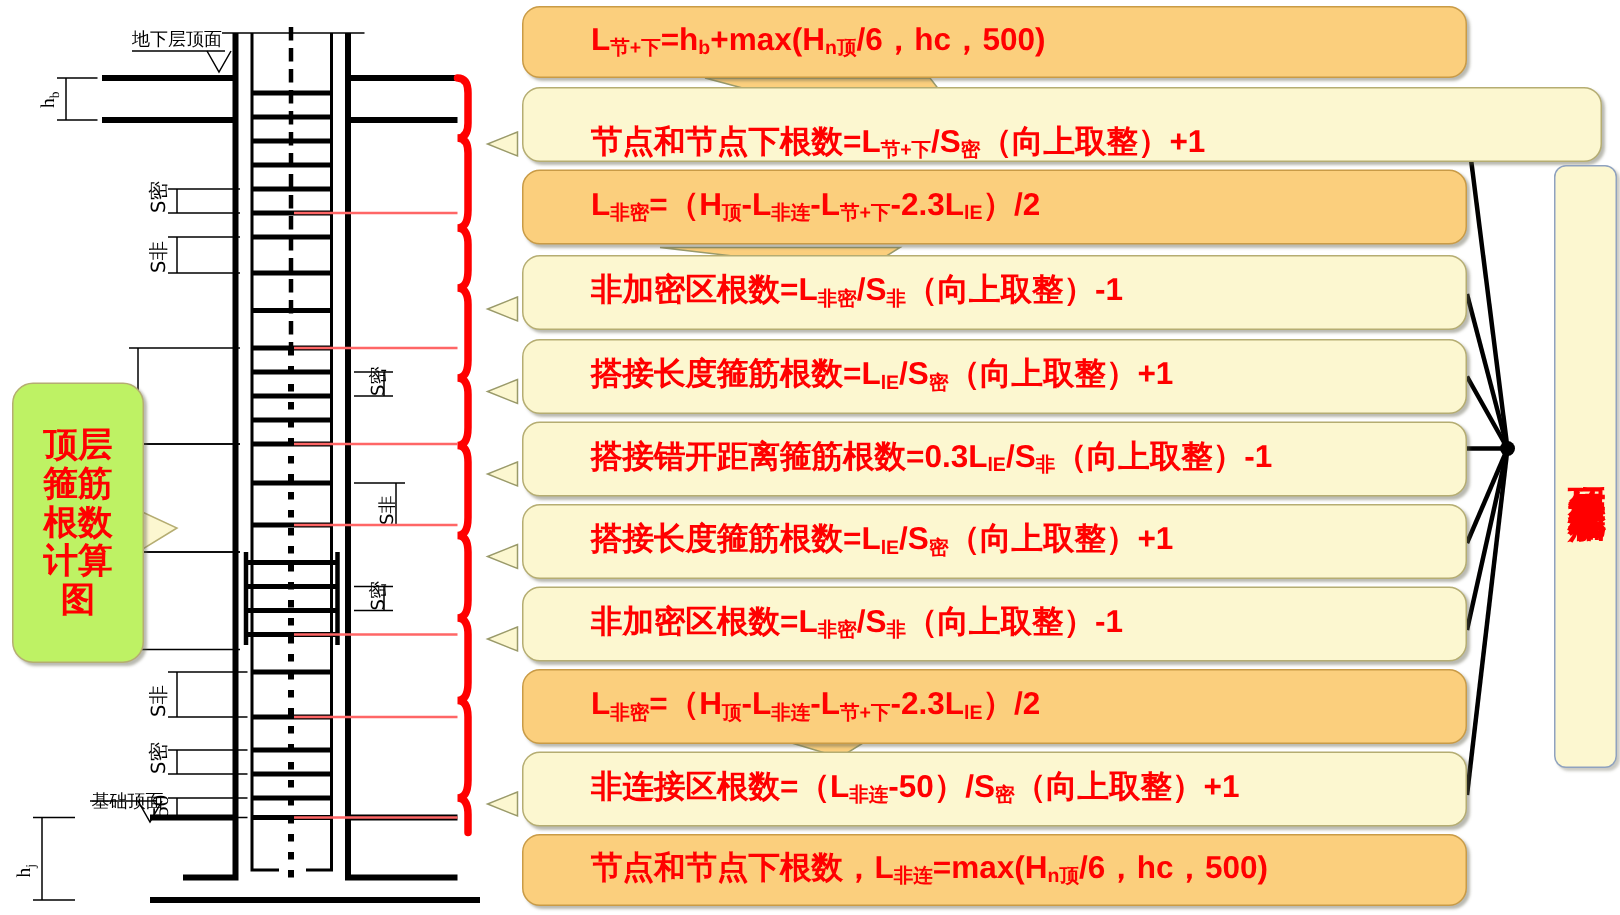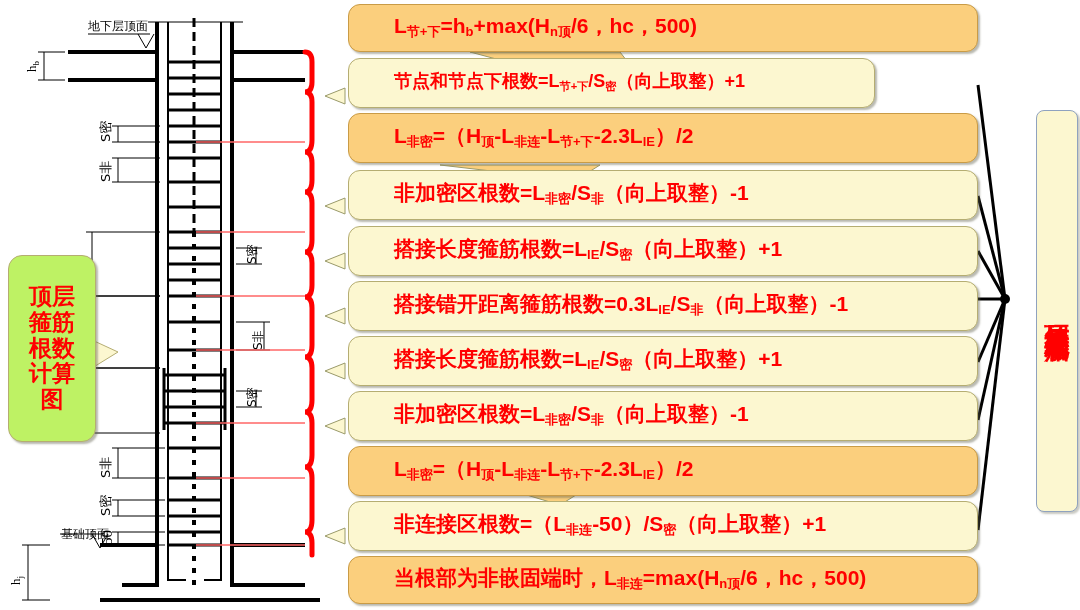--- a/index.html
+++ b/index.html
@@ -271,21 +271,21 @@
     <span>顶层</span>
     <span>箍筋</span>
     <span>根数</span>
     <span>计算</span>
     <span>图</span>
   </div>
 
   <div class="callout c-dark" style="left:348px;top:4px;   width:630px;height:48px;font-size:21px;">
       <span class="txt"><span>L</span><sub>节+下</sub><span>=h</span><sub>b</sub><span>+max(H</span><sub>n顶</sub><span>/6，hc，500)</span></span>
     </div>
-  <div class="callout c-light" style="left:348px;top:58px;  width:527px;height:50px;font-size:18px;">
+  <div class="callout c-light" style="left:348px;top:58px;  width:720px;height:50px;font-size:21px;align-items:flex-end;">
       <span class="txt"><span>节点和节点下根数=L</span><sub>节+下</sub><span>/S</span><sub>密</sub><span>（向上取整）+1</span></span>
     </div>
   <div class="callout c-dark" style="left:348px;top:113px; width:630px;height:50px;font-size:21px;">
       <span class="txt"><span>L</span><sub>非密</sub><span>=（H</span><sub>顶</sub><span>-L</span><sub>非连</sub><span>-L</span><sub>节+下</sub><span>-2.3L</span><sub>lE</sub><span>）/2</span></span>
     </div>
   <div class="callout c-light" style="left:348px;top:170px; width:630px;height:50px;font-size:21px;">
       <span class="txt"><span>非加密区根数=L</span><sub>非密</sub><span>/S</span><sub>非</sub><span>（向上取整）-1</span></span>
     </div>
   <div class="callout c-light" style="left:348px;top:226px; width:630px;height:50px;font-size:21px;">
       <span class="txt"><span>搭接长度箍筋根数=L</span><sub>lE</sub><span>/S</span><sub>密</sub><span>（向上取整）+1</span></span>
@@ -299,20 +299,20 @@
   <div class="callout c-light" style="left:348px;top:391px; width:630px;height:50px;font-size:21px;">
       <span class="txt"><span>非加密区根数=L</span><sub>非密</sub><span>/S</span><sub>非</sub><span>（向上取整）-1</span></span>
     </div>
   <div class="callout c-dark" style="left:348px;top:446px; width:630px;height:50px;font-size:21px;">
       <span class="txt"><span>L</span><sub>非密</sub><span>=（H</span><sub>顶</sub><span>-L</span><sub>非连</sub><span>-L</span><sub>节+下</sub><span>-2.3L</span><sub>lE</sub><span>）/2</span></span>
     </div>
   <div class="callout c-light" style="left:348px;top:501px; width:630px;height:50px;font-size:21px;">
       <span class="txt"><span>非连接区根数=（L</span><sub>非连</sub><span>-50）/S</span><sub>密</sub><span>（向上取整）+1</span></span>
     </div>
   <div class="callout c-dark" style="left:348px;top:556px; width:630px;height:48px;font-size:21px;">
-      <span class="txt"><span>当根部为非嵌固端时，L</span><sub>非连</sub><span>=max(H</span><sub>n顶</sub><span>/6，hc，500)</span></span>
+      <span class="txt"><span>节点和节点下根数，L</span><sub>非连</sub><span>=max(H</span><sub>n顶</sub><span>/6，hc，500)</span></span>
     </div>
 
   <div id="sum-box">
     <span class="vtext">顶层箍筋总根数是七者相加</span>
   </div>
 
 </div>
 
 </body></html>

